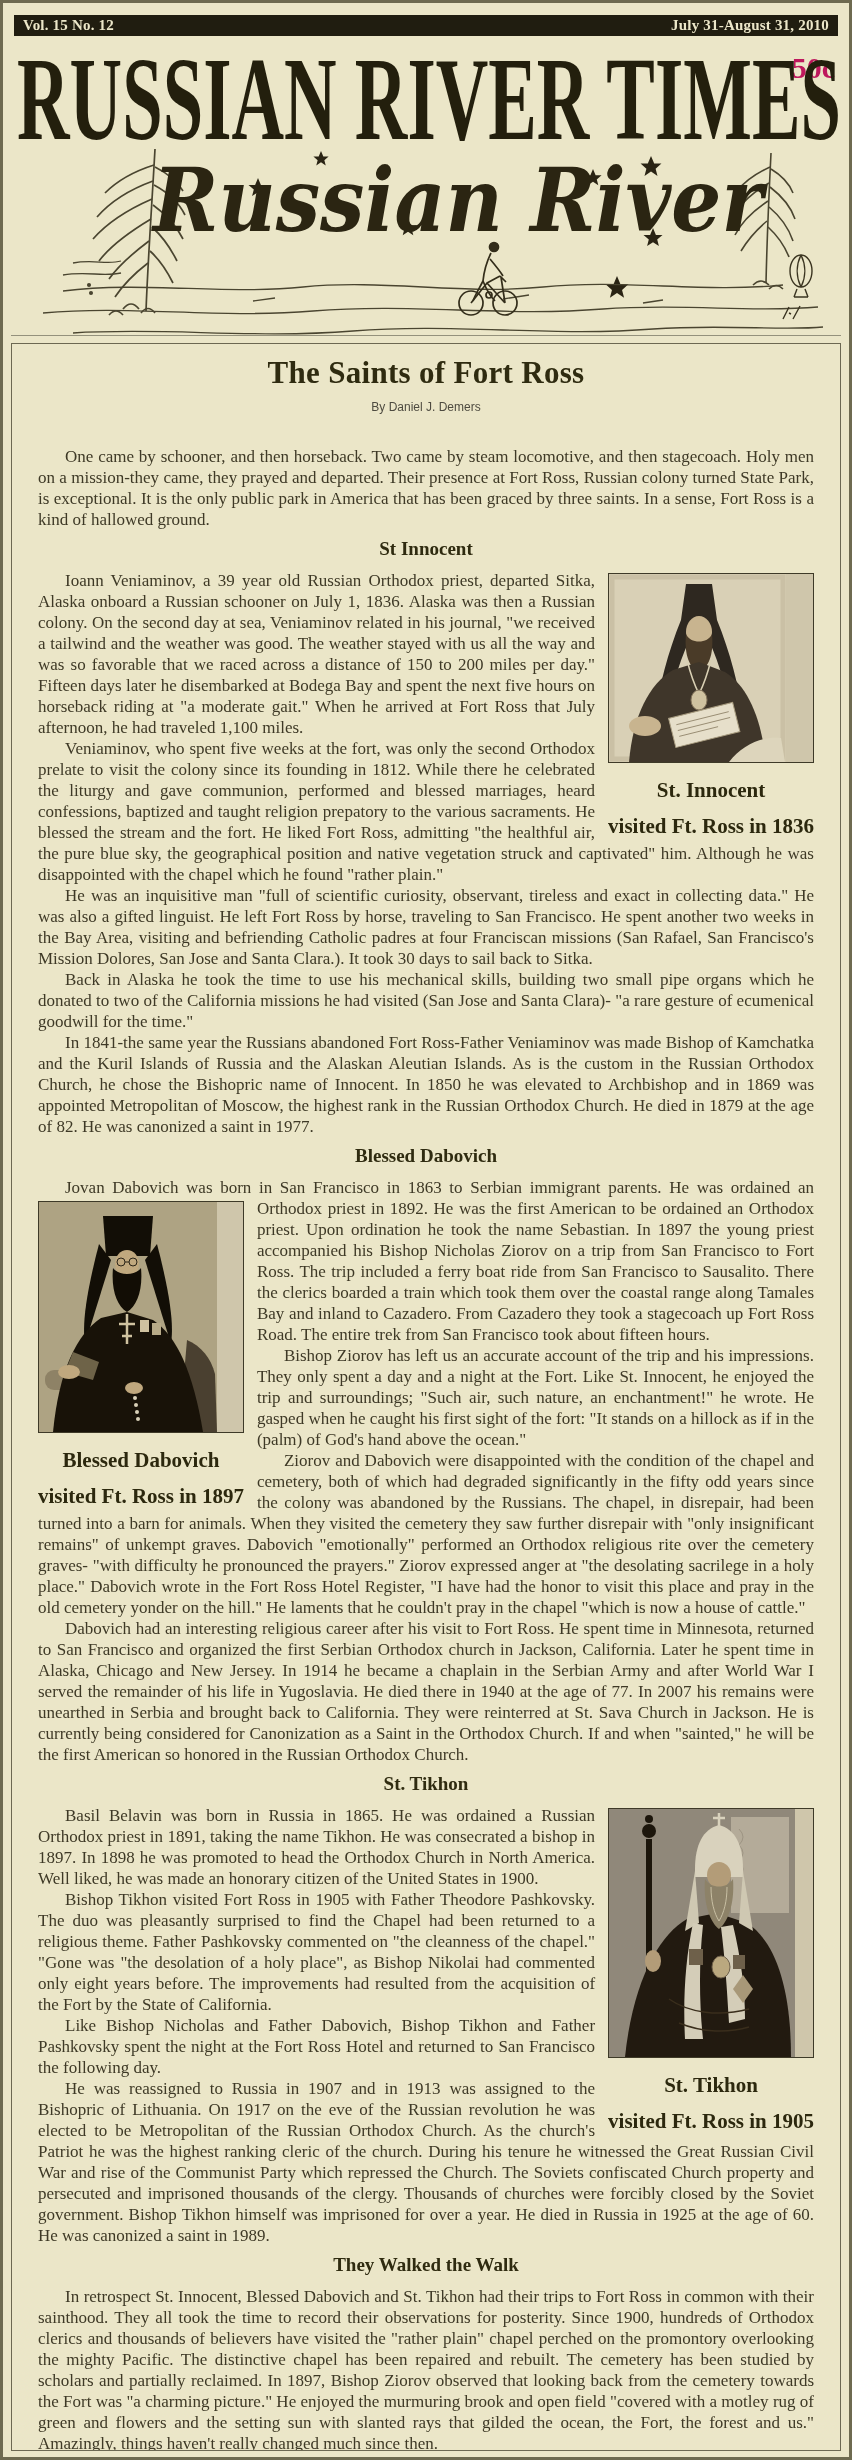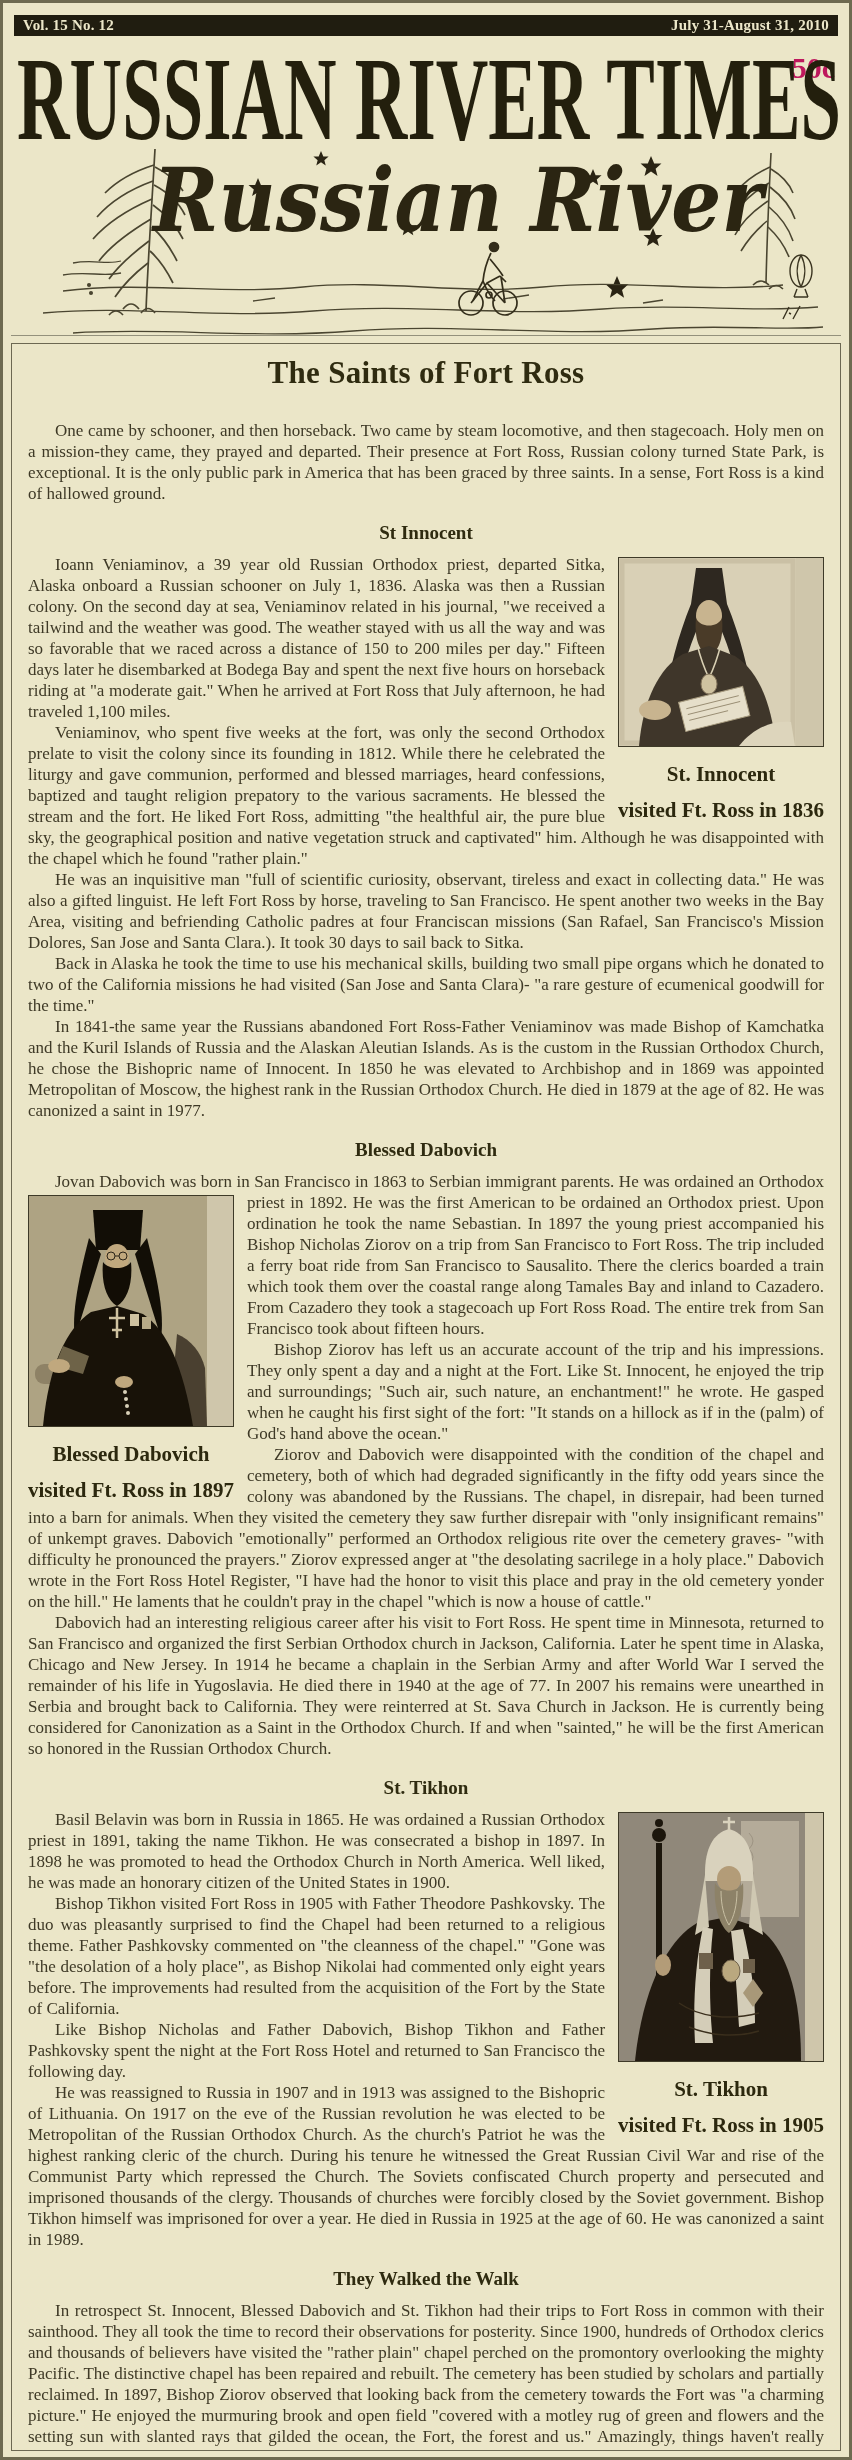--- a/index.html
+++ b/index.html
@@ -9,28 +9,28 @@
   .infobar { position:absolute; top:12px; left:11px; right:11px; height:21px;
              background:#201d10; color:#ece7c9; display:flex; justify-content:space-between;
              align-items:flex-end; padding:0 9px;
              font:bold 15px/21px "Liberation Serif", serif; letter-spacing:.2px; }
   .price { position:absolute; top:48px; right:14px; font:bold 30px "Liberation Serif", serif;
            color:#be185d; }
   .title-svg { position:absolute; top:36px; left:7px; }
   .logo-svg { position:absolute; top:140px; left:0; }
   .sep { position:absolute; top:332px; left:8px; right:8px; border-top:1px solid #94917c; }
   .content { position:absolute; top:340px; left:8px; right:8px; bottom:6px;
-             border:1px solid #6c6852; padding:0 16px; overflow:hidden;
+             border:1px solid #6c6852; padding:0 26px; overflow:hidden;
              font:17px/21px "Liberation Serif", serif; color:#3e3926; text-align:justify; }
   .art-title { margin:12px 0 8px; text-align:center; font-size:31px; line-height:34px;
                color:#2f2b10; font-weight:bold; letter-spacing:.3px; }
   .byline { text-align:center; font:12px/18px "Liberation Sans", sans-serif; color:#4e4b40; }
   .body-p { margin:0; text-indent:27px; }
   .intro { margin-top:30px; }
-  .sec-head { margin:18px 0 10px; text-align:center; font-size:19px; line-height:22px;
+  .sec-head { margin:8px 0 10px; text-align:center; font-size:19px; line-height:22px;
               color:#2f2b10; font-weight:bold; }
   .figure { display:block; text-indent:0; }
   .fig-right { float:right; margin:3px 0 3px 13px; }
   .fig-left  { float:left;  margin:3px 13px 3px 0; }
   .photo { display:block; border:1px solid #3e3a28; background:#cfc6ab; }
   .photo svg { display:block; }
   .figcap { display:block; text-align:center; font-weight:bold; font-size:21px;
             line-height:18px; color:#2c280e; margin-top:18px; }
 </style>
 </head>
@@ -129,20 +129,21 @@
     <g stroke="#3a3420" stroke-width="1.4" fill="none">
       <path d="M780,176 l6,-12 M790,176 l7,-13 M786,170 l2,1"></path>
     </g>
   </svg>
 
   <div class="sep"></div>
 
   <div class="content">
     <div class="art-title">The Saints of Fort Ross</div>
     <div class="byline">
+      <div>By Daniel J. Demers</div>
     </div>
 
     <p class="body-p intro">One came by schooner, and then horseback.  Two came by steam locomotive, and then stagecoach.  Holy men on a mission-they came, they prayed and departed.  Their presence at Fort Ross, Russian colony turned State Park, is exceptional.  It is the only public park in America that has been graced by three saints. In a sense, Fort Ross is a kind of hallowed ground.</p>
 
     <div class="sec-head">St Innocent</div>
     <p class="body-p">
       <span class="figure fig-right">
         <span class="photo">
           <svg width="177" height="188" viewBox="0 0 177 188">
             <rect width="177" height="188" fill="#d9d0b6"></rect>

